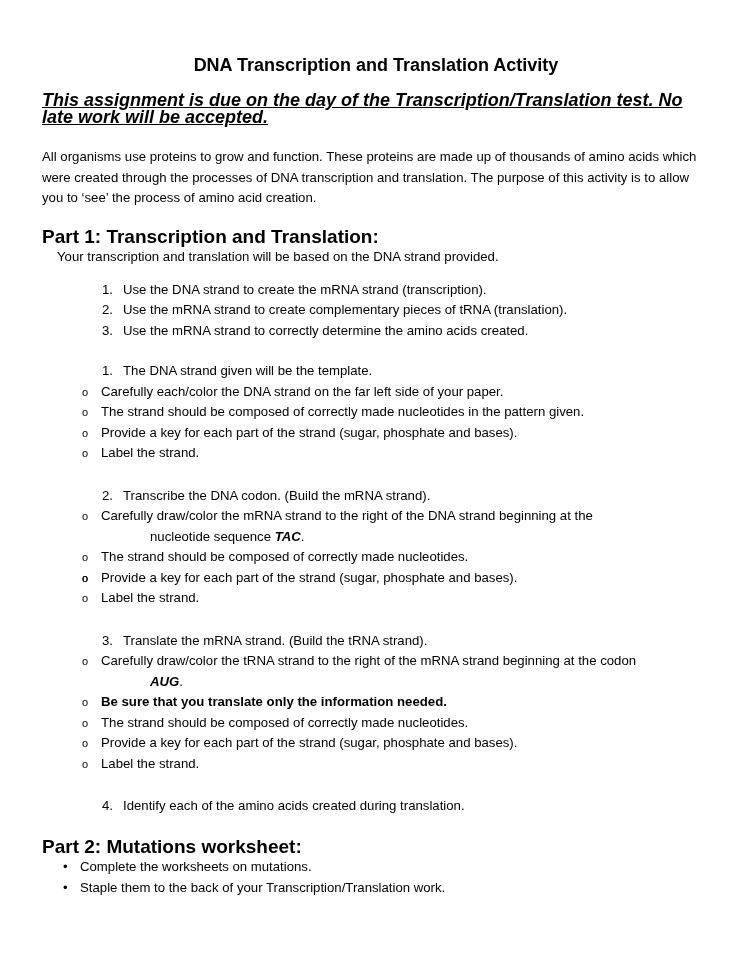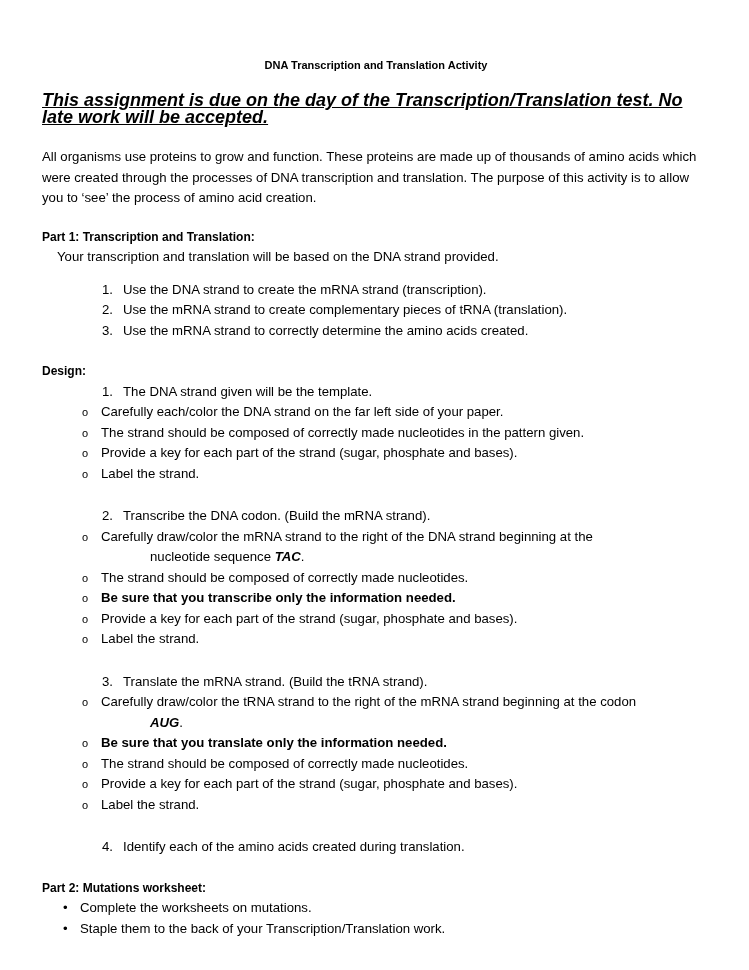--- a/index.html
+++ b/index.html
@@ -23,21 +23,21 @@
   }
   .content {
     position: absolute;
     left: 42px;
     top: 57px;
     width: 668px;
   }
 
   .doc-title {
     text-align: center;
-    font-size: 11px;
+    font-size: 18px;
     font-weight: bold;
     line-height: 17px;
     margin: 0 0 18px 0;
   }
 
   .notice {
     font-size: 18px;
     font-weight: bold;
     font-style: italic;
     text-decoration: underline;
@@ -46,21 +46,21 @@
   }
 
   .para {
     font-size: 13.2px;
     line-height: 20.5px;
     margin: 8px 0 18px 0;
     text-align: left;
   }
 
   .section-head {
-    font-size: 12px;
+    font-size: 19px;
     font-weight: bold;
     line-height: 20.5px;
     margin: 0;
   }
 
   .subline {
     font-size: 13.2px;
     line-height: 20.5px;
     margin: 0 0 12px 15px;
   }
@@ -164,21 +164,20 @@
         <span>Use the mRNA strand to create complementary pieces of tRNA (translation).</span>
       </li>
       <li class="num-item">
         <span class="marker">3.</span>
         <span>Use the mRNA strand to correctly determine the amino acids created.</span>
       </li>
     </ul>
 
     <div class="gap-md"></div>
 
-    <div class="section-head">Design:</div>
 
     <ul class="num-list">
       <li class="num-item">
         <span class="marker">1.</span>
         <span>The DNA strand given will be the template.</span>
       </li>
     </ul>
     <ul class="circ-list">
       <li class="circ-item">
         <span class="marker">o</span>
@@ -210,21 +209,20 @@
       <li class="circ-item">
         <span class="marker">o</span>
         <span><span>Carefully draw/color the mRNA strand to the right of the DNA strand beginning at the</span><span class="cont-line"><span>nucleotide sequence </span><span class="bi">TAC</span><span>.</span></span></span>
       </li>
       <li class="circ-item">
         <span class="marker">o</span>
         <span>The strand should be composed of correctly made nucleotides.</span>
       </li>
       <li class="circ-item">
         <span class="marker">o</span>
-        <span class="b">Be sure that you transcribe only the information needed.</span>
       </li>
       <li class="circ-item">
         <span class="marker">o</span>
         <span>Provide a key for each part of the strand (sugar, phosphate and bases).</span>
       </li>
       <li class="circ-item">
         <span class="marker">o</span>
         <span>Label the strand.</span>
       </li>
     </ul>

